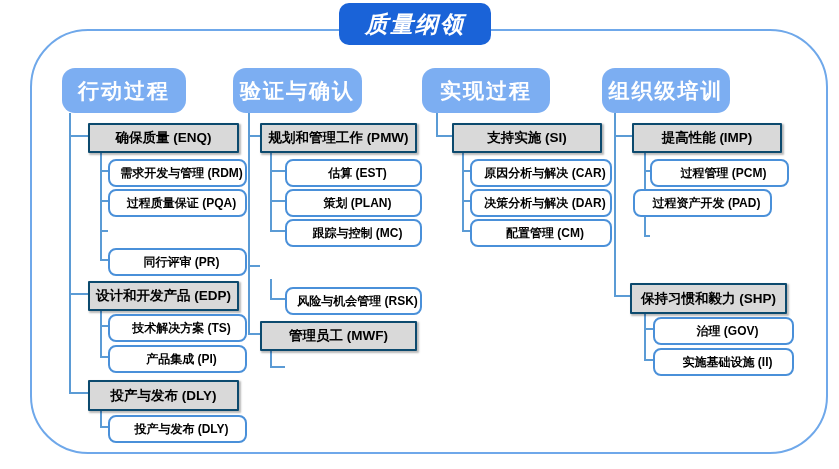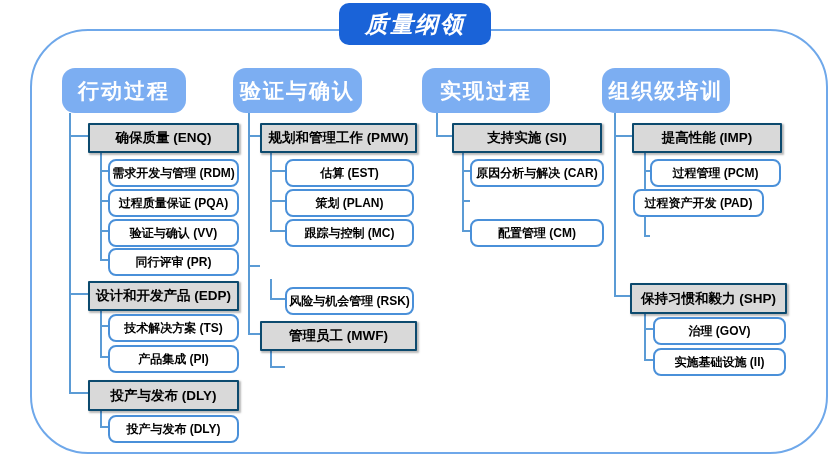--- a/index.html
+++ b/index.html
@@ -24,21 +24,21 @@
   }
   .gray {
     position:absolute; background:#d9d9d9; border:2px solid #0c4a6e; border-radius:1px;
     color:#000000; font-weight:bold; font-size:13.5px; white-space:nowrap;
     display:flex; align-items:center; justify-content:center; z-index:3;
     box-shadow:1.5px 1.5px 2px rgba(0,0,0,0.28);
   }
   .white {
     position:absolute; background:#ffffff; border:2px solid #4a90d9; border-radius:8px;
     color:#000000; font-weight:bold; font-size:12px; white-space:nowrap;
-    display:flex; align-items:center; justify-content:center; z-index:3;
+    display:flex; align-items:center; justify-content:center; z-index:3;padding-left:8px;
   }
   .white.wrap { white-space:normal; text-align:center; line-height:1.25; }
   .vl, .hl { position:absolute; background:#5b9bd5; z-index:1; }
   .vl { width:2px; } .hl { height:2px; }
 </style>
 </head>
 <body>
 
 <div class="stage">
 
@@ -89,39 +89,39 @@
   <div class="hl" style="left:644px;top:200px;width:6px"></div>
   <div class="hl" style="left:644px;top:235px;width:6px"></div>
   <div class="vl" style="left:644px;top:310px;height:51px"></div>
   <div class="hl" style="left:644px;top:328px;width:9px"></div>
   <div class="hl" style="left:644px;top:359px;width:9px"></div>
 
   <div class="hdr" style="left:62px;top:68px;width:124px">行动过程</div>
   <div class="gray" style="left:88px;top:123px;width:147px;height:26px">确保质量 (ENQ)</div>
   <div class="white" style="left:108px;top:159px;width:127px;height:24px">需求开发与管理 (RDM)</div>
   <div class="white" style="left:108px;top:189px;width:127px;height:24px">过程质量保证 (PQA)</div>
-  <div class="white" style="left:108px;top:219px;width:127px;height:24px">验证与确认 (VV)</div>
   <div class="white" style="left:108px;top:248px;width:127px;height:24px">同行评审 (PR)</div>
   <div class="gray" style="left:88px;top:281px;width:147px;height:26px">设计和开发产品 (EDP)</div>
   <div class="white" style="left:108px;top:314px;width:127px;height:24px">技术解决方案 (TS)</div>
   <div class="white" style="left:108px;top:345px;width:127px;height:24px">产品集成 (PI)</div>
   <div class="gray" style="left:88px;top:380px;width:147px;height:27px">投产与发布 (DLY)</div>
   <div class="white" style="left:108px;top:415px;width:127px;height:24px">投产与发布 (DLY)</div>
 
   <div class="hdr" style="left:233px;top:68px;width:129px">验证与确认</div>
   <div class="gray" style="left:260px;top:123px;width:153px;height:26px">规划和管理工作 (PMW)</div>
   <div class="white" style="left:285px;top:159px;width:125px;height:24px">估算 (EST)</div>
   <div class="white" style="left:285px;top:189px;width:125px;height:24px">策划 (PLAN)</div>
   <div class="white" style="left:285px;top:219px;width:125px;height:24px">跟踪与控制 (MC)</div>
   <div class="white" style="left:285px;top:287px;width:125px;height:24px">风险与机会管理 (RSK)</div>
   <div class="gray" style="left:260px;top:321px;width:153px;height:26px">管理员工 (MWF)</div>
 
   <div class="hdr" style="left:422px;top:68px;width:128px">实现过程</div>
   <div class="gray" style="left:452px;top:123px;width:146px;height:26px">支持实施 (SI)</div>
   <div class="white" style="left:470px;top:159px;width:130px;height:24px">原因分析与解决 (CAR)</div>
+  <div class="white" style="left:470px;top:189px;width:130px;height:24px">决策分析与解决 (DAR)</div>
   <div class="white" style="left:470px;top:219px;width:130px;height:24px">配置管理 (CM)</div>
 
   <div class="hdr" style="left:602px;top:68px;width:128px">组织级培训</div>
   <div class="gray" style="left:632px;top:123px;width:146px;height:26px">提高性能 (IMP)</div>
   <div class="white" style="left:650px;top:159px;width:127px;height:24px">过程管理 (PCM)</div>
   <div class="white" style="left:633px;top:189px;width:127px;height:24px">过程资产开发 (PAD)</div>
   <div class="gray" style="left:630px;top:283px;width:153px;height:27px">保持习惯和毅力 (SHP)</div>
   <div class="white" style="left:653px;top:317px;width:129px;height:24px">治理 (GOV)</div>
   <div class="white" style="left:653px;top:348px;width:129px;height:24px">实施基础设施 (II)</div>
 

